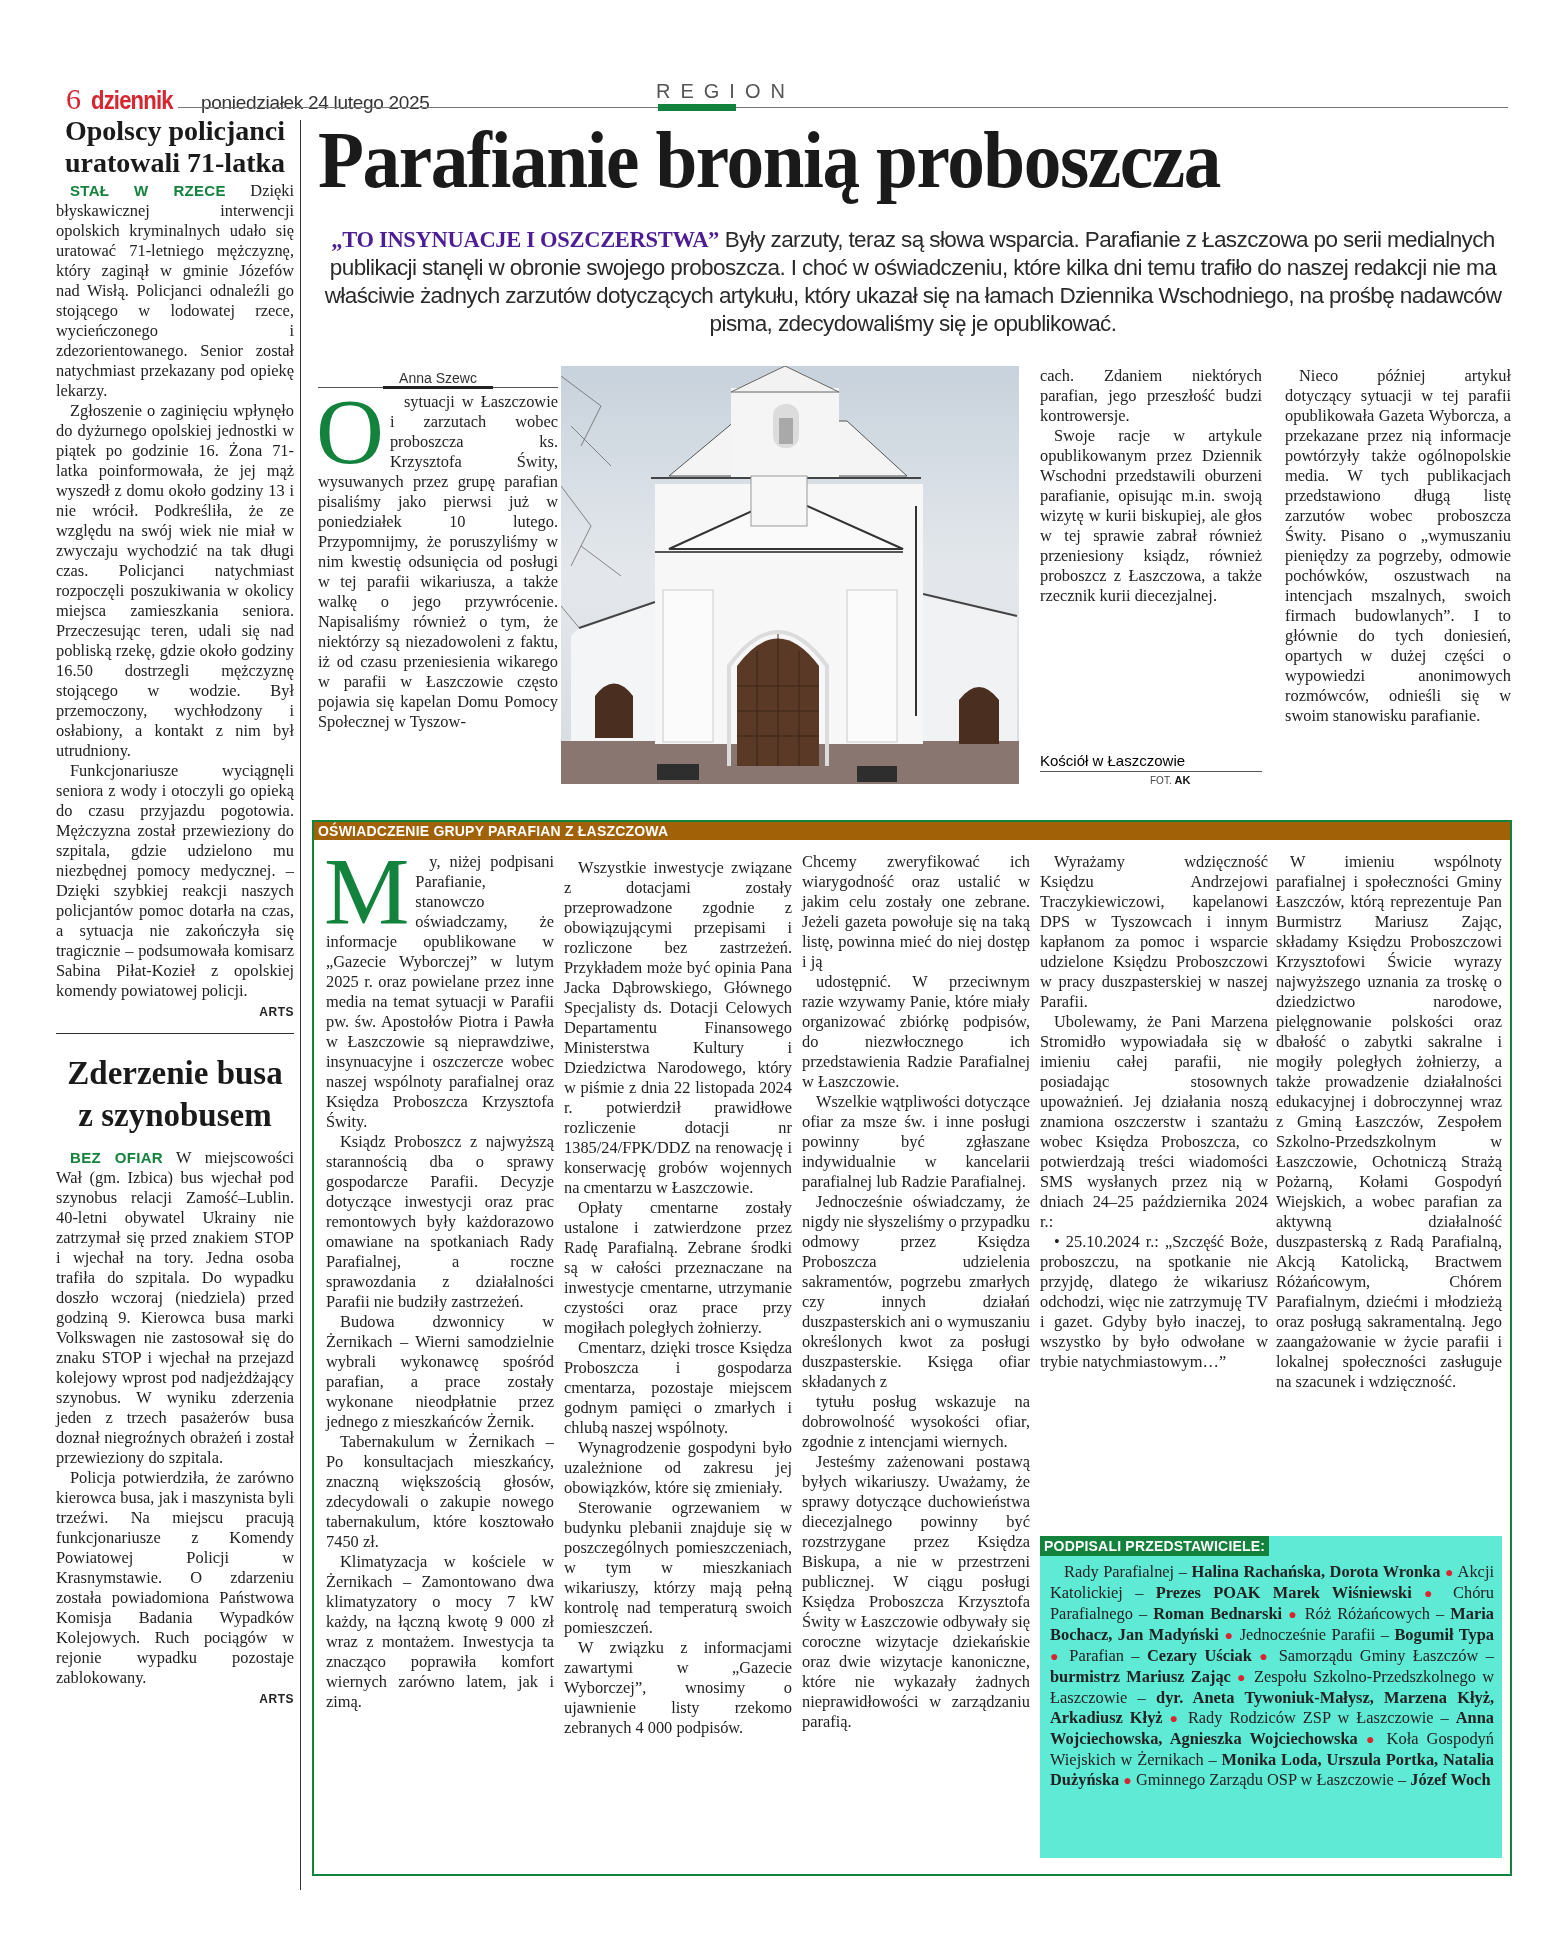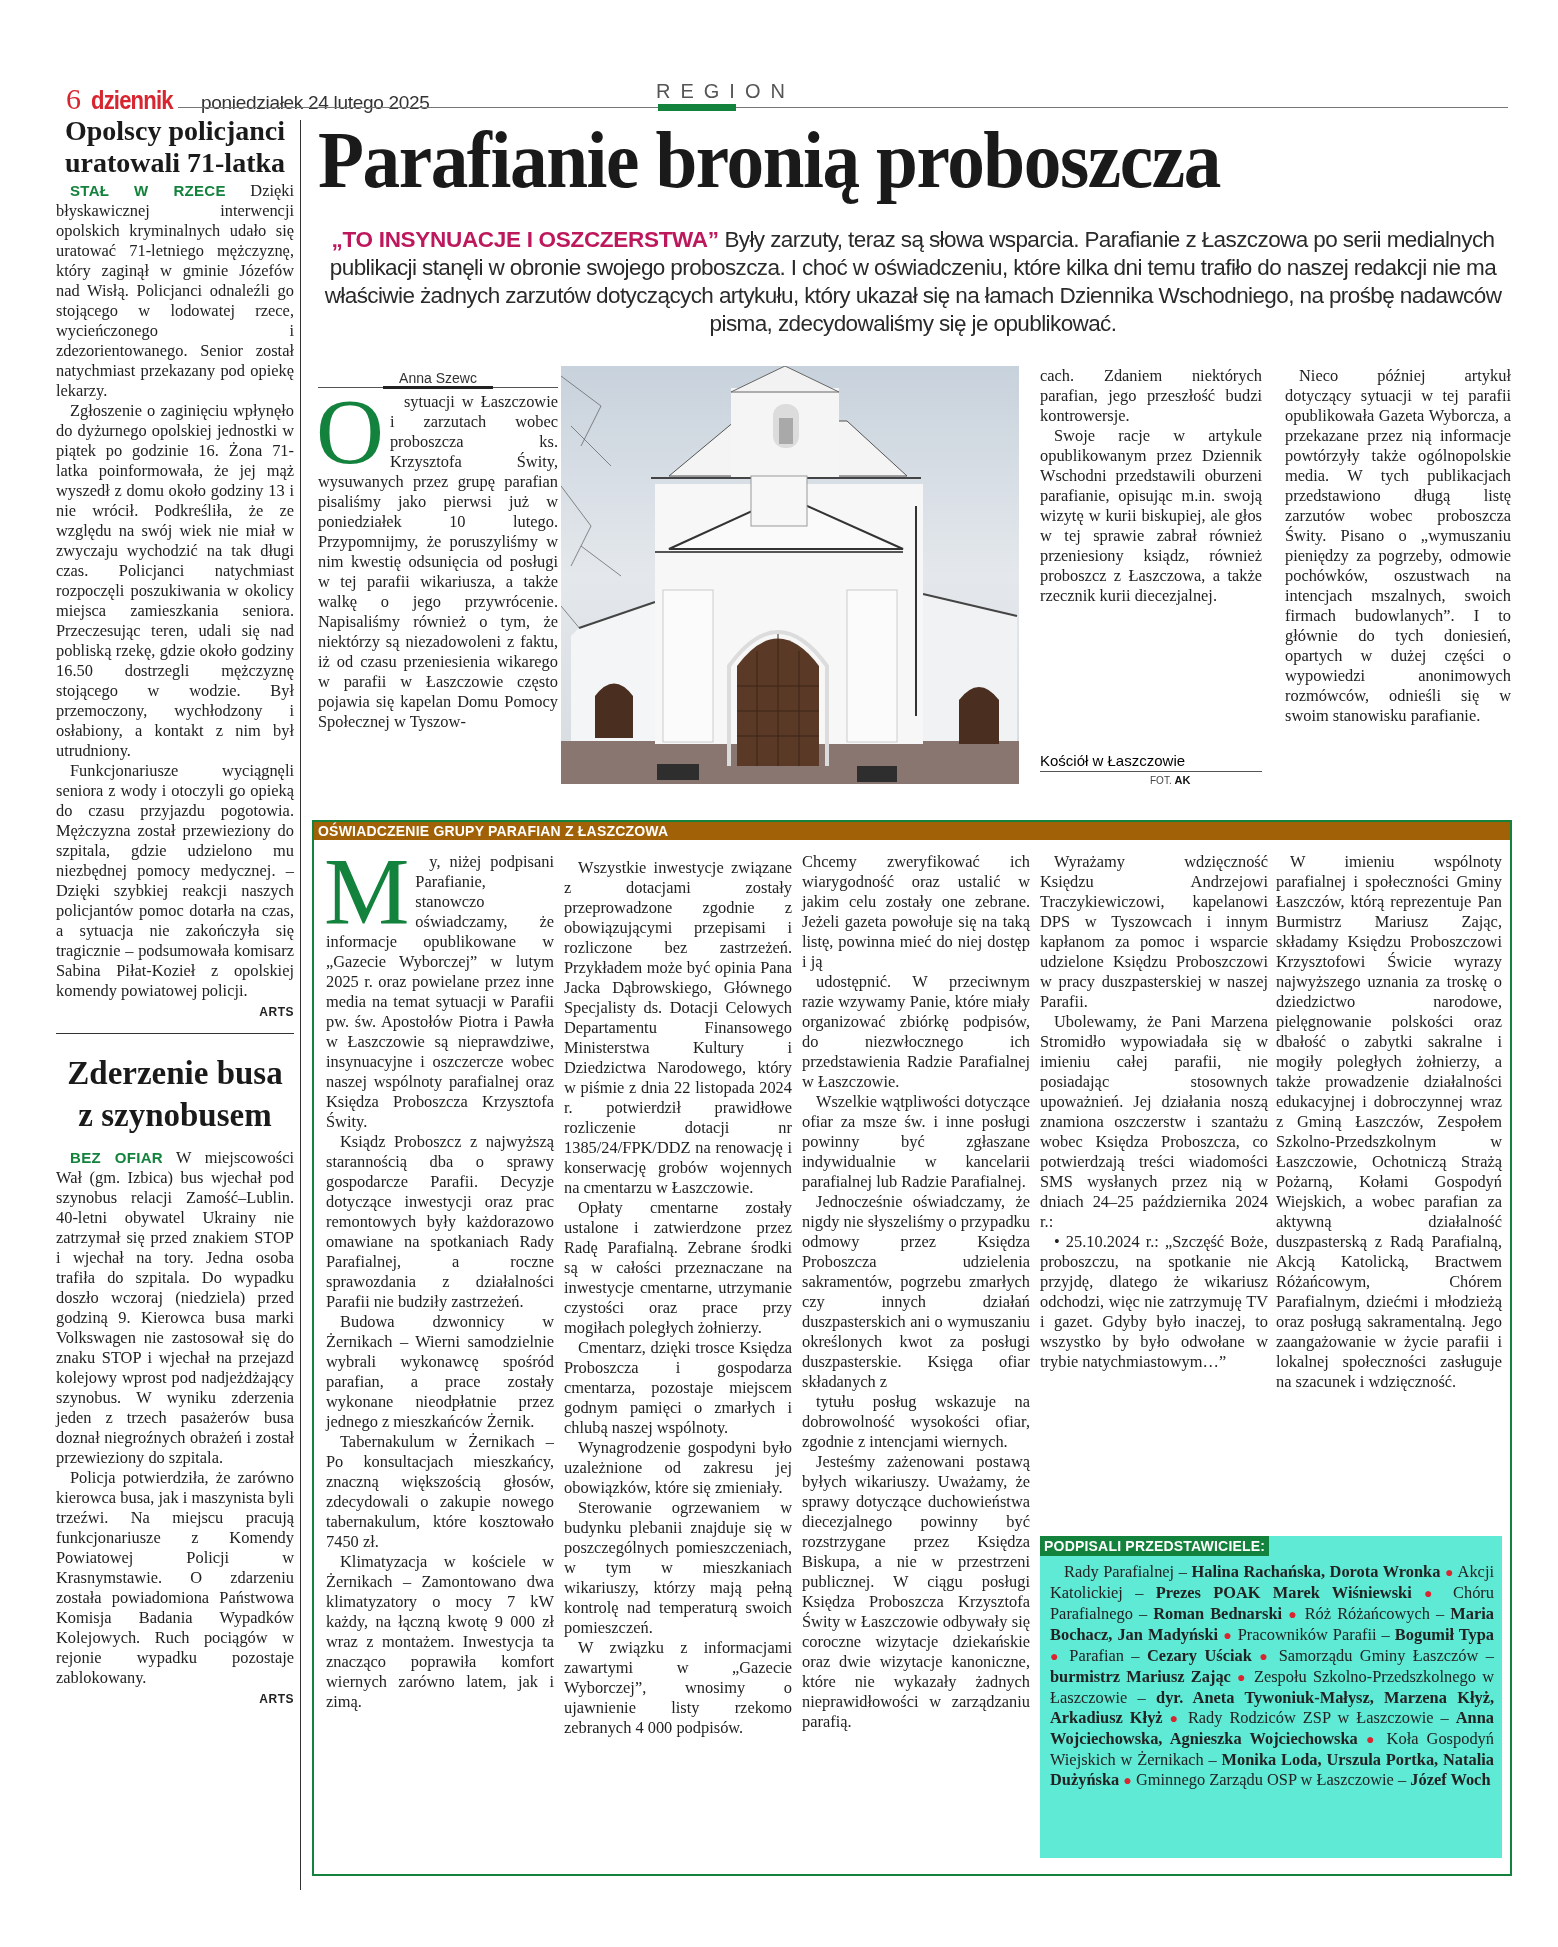--- a/index.html
+++ b/index.html
@@ -24,21 +24,21 @@
   .body-text { font-family: "Liberation Serif", serif; font-size: 16.4px; line-height: 20px; text-align: justify; hyphens: manual; color: #222; }
   .body-text p { text-indent: 14px; }
   .body-text p.noindent { text-indent: 14px; }
   .kicker { font-family: "Liberation Sans", sans-serif; font-weight: bold; color: #13823c; font-size: 15px; letter-spacing: 0.3px; }
   .sig { text-align: right; font-family: "Liberation Sans", sans-serif; font-weight: bold; font-size: 12px; margin-top: 4px; letter-spacing: 0.5px; }
   .sep-rule { height: 1px; background: #333; margin-top: 14px; }
 
   
   .headline { position: absolute; left: 318px; top: 118px; width: 1200px; font-family: "Liberation Serif", serif; font-weight: bold; font-size: 80px; line-height: 84px; color: #1a1a1a; letter-spacing: -1.5px; transform: scaleX(0.94); transform-origin: left; white-space: nowrap; }
   .lead { position: absolute; left: 318px; top: 226px; width: 1190px; font-family: "Liberation Sans", sans-serif; font-size: 22.5px; line-height: 28px; text-align: center; color: #2a2a2a; letter-spacing: -0.6px; }
-  .lead .lead-kicker { color: #be185d; font-weight: bold; letter-spacing: -0.3px; }
+  .lead .lead-kicker { color: #4c1d95; font-weight: bold; letter-spacing: -0.3px; font-family: Liberation Serif, serif; }
 
   
   .byline { position: absolute; left: 318px; top: 370px; width: 240px; text-align: center; font-family: "Liberation Sans", sans-serif; font-size: 14px; color: #333; }
   .byline-rule { position: absolute; left: 318px; top: 387px; width: 240px; height: 1px; background: #555; }
   .byline-under { position: absolute; left: 383px; top: 386px; width: 110px; height: 3px; background: #222; }
 
   .art-col1 { position: absolute; left: 318px; top: 392px; width: 240px; }
   .dropcap-o { float: left; font-family: "Liberation Serif", serif; color: #13823c; font-size: 94px; line-height: 74px; margin: 0 6px -4px -2px; padding-top: 2px; }
   .art-col1 .body-text p:first-child { text-indent: 0; }
 
@@ -257,21 +257,21 @@
     <div class="signers-text">
       <span style="padding-left:14px"></span>
       <span>Rady Parafialnej</span> – <b>Halina Rachańska, Dorota Wronka</b>
       <span class="dot">●</span>
       <span>Akcji Katolickiej</span> – <b>Prezes POAK Marek Wiśniewski</b>
       <span class="dot">●</span>
       <span>Chóru Parafialnego</span> – <b>Roman Bednarski</b>
       <span class="dot">●</span>
       <span>Róż Różańcowych</span> – <b>Maria Bochacz, Jan Madyński</b>
       <span class="dot">●</span>
-      <span>Pracowników Parafii</span> – <b>Bogumił Typa</b>
+      <span>Jednocześnie Parafii</span> – <b>Bogumił Typa</b>
       <span class="dot">●</span>
       <span>Parafian</span> – <b>Cezary Uściak</b>
       <span class="dot">●</span>
       <span>Samorządu Gminy Łaszczów</span> – <b>burmistrz Mariusz Zając</b>
       <span class="dot">●</span>
       <span>Zespołu Szkolno-Przedszkolnego w Łaszczowie</span> – <b>dyr. Aneta Tywoniuk-Małysz, Marzena Kłyż, Arkadiusz Kłyż</b>
       <span class="dot">●</span>
       <span>Rady Rodziców ZSP w Łaszczowie</span> – <b>Anna Wojciechowska, Agnieszka Wojciechowska</b>
       <span class="dot">●</span>
       <span>Koła Gospodyń Wiejskich w Żernikach</span> – <b>Monika Loda, Urszula Portka, Natalia Dużyńska</b>

